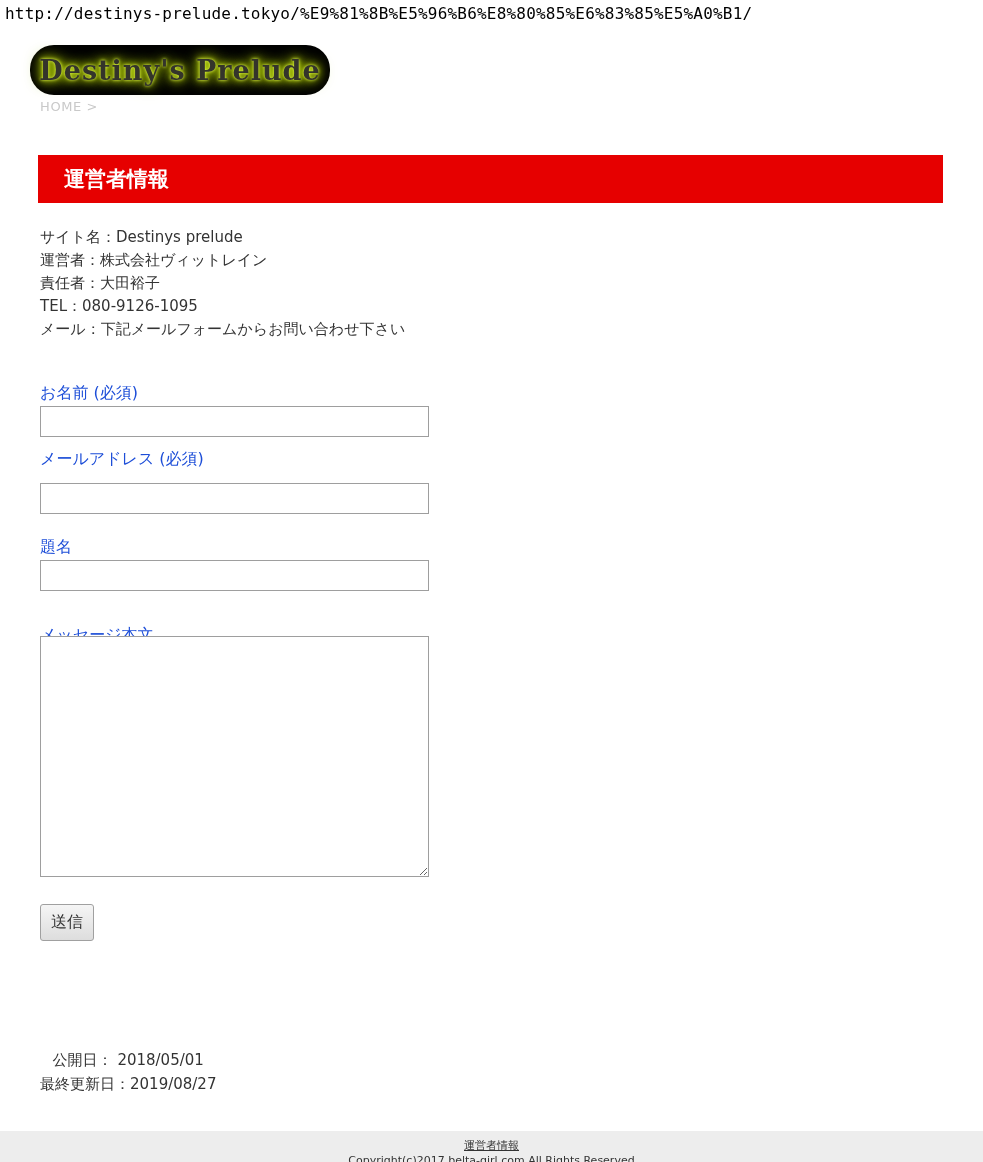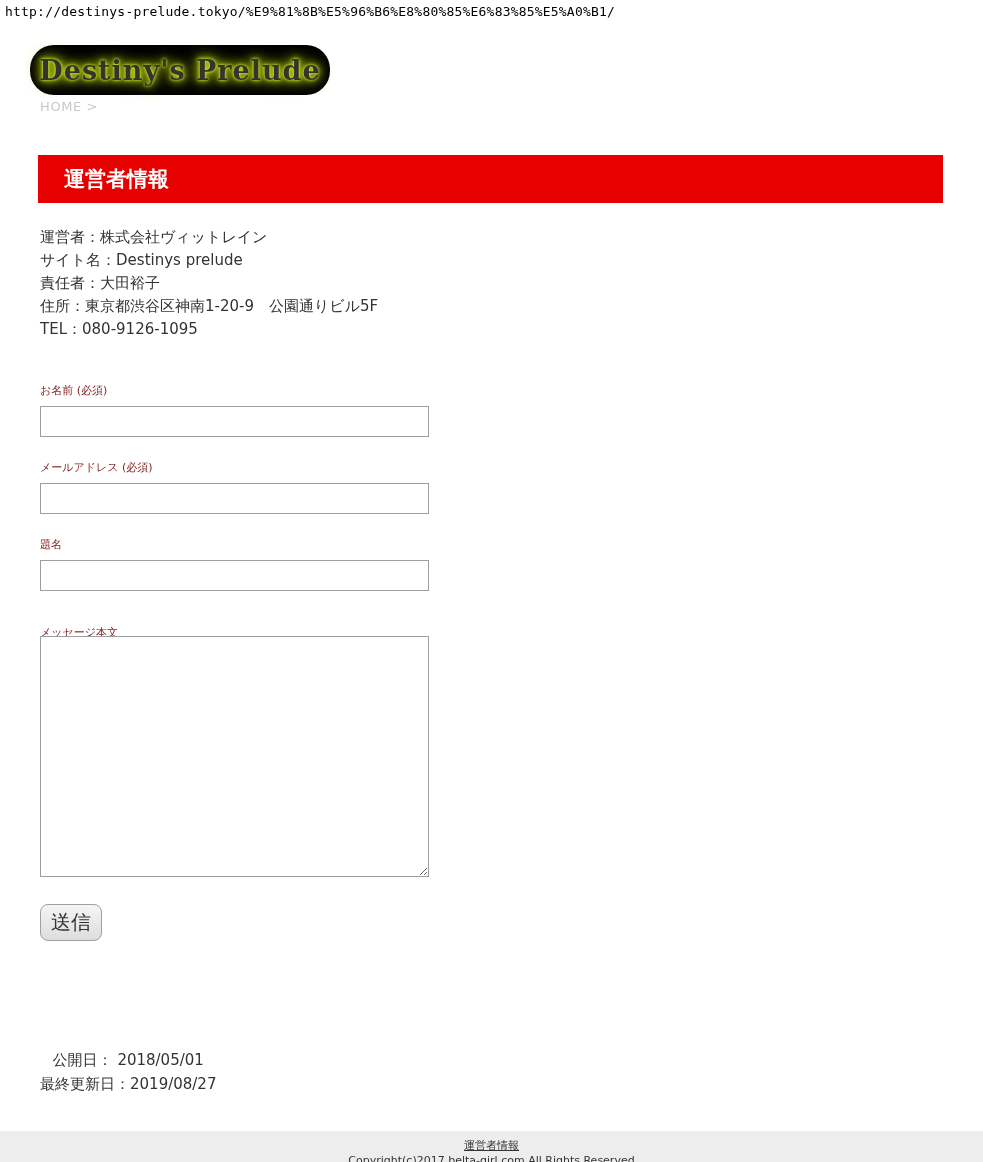--- a/index.html
+++ b/index.html
@@ -2,21 +2,21 @@
 <html><head>
 <meta charset="utf-8">
 <style>
   * { margin:0; padding:0; box-sizing:border-box; }
   html,body { width:983px; height:1162px; background:#ffffff; position:relative;
               font-family:"DejaVu Sans","Liberation Sans",sans-serif; color:#333; }
 
   .url-caption {
     position:absolute; left:5px; top:4px;
     font-family:"DejaVu Sans Mono","Liberation Mono",monospace;
-    font-size:13px; color:#000; letter-spacing:0.2px;
+    font-size:16px; color:#000; letter-spacing:0.2px;
   }
 
   .logo {
     position:absolute; left:30px; top:45px; width:300px; height:50px;
     background:#000; display:flex; align-items:center; justify-content:center;
     cursor:pointer;
     border-radius:24px;
   }
   .logo-text {
     font-family:"DejaVu Serif","Liberation Serif",serif;
@@ -34,46 +34,46 @@
   .banner {
     position:absolute; left:38px; top:155px; width:905px; height:48px;
     background:#e60000; color:#ffffff;
     font-size:21px; font-weight:bold; line-height:48px; padding-left:26px;
   }
 
   .info { position:absolute; left:40px; top:226px; font-size:15px; line-height:23px; color:#333; }
   .info p { margin:0; }
 
   .form-area { position:absolute; left:40px; top:383px; width:390px; }
-  .field-label { position:absolute; left:0; font-size:11px; color:#7f1d1d; }
+  .field-label { position:absolute; left:0; font-size:16px; color:#1d4ed8; }
   .lbl-0 { top:0px; }
-  .lbl-1 { top:77px;text-align:center; }
+  .lbl-1 { top:66px;text-align:center; }
   .lbl-2 { top:154px; }
   .lbl-3 { top:242px; }
 
   .txt-input {
     position:absolute; left:0; width:389px; height:31px;
     border:1px solid #9e9e9e; background:#fff; font-size:15px; padding:0 6px;
     font-family:"DejaVu Sans","Liberation Sans",sans-serif;
   }
   .in-0 { top:23px; }
   .in-1 { top:100px; }
   .in-2 { top:177px; }
 
   .msg-textarea {
     position:absolute; left:0; top:253px; width:389px; height:241px;
     border:1px solid #9e9e9e; background:#fff; font-size:15px; padding:4px 6px;
     font-family:"DejaVu Sans","Liberation Sans",sans-serif; resize:both;
   }
 
   .submit-btn {
     position:absolute; left:0; top:521px; min-width:45px; height:37px;
-    padding:0 10px; font-size:20px; color:#333;
+    padding:0 10px; font-size:16px; color:#333;
     background:linear-gradient(#f5f5f5,#dddddd);
-    border:1px solid #a0a0a0; border-radius:8px; cursor:pointer;
+    border:1px solid #a0a0a0; border-radius:3px; cursor:pointer;
     font-family:Liberation Mono, monospace;
   }
 
   .meta { position:absolute; left:40px; top:1049px; font-size:15px; line-height:23.5px; color:#333; }
   .meta p { margin:0;text-align:center; }
 
   .footer {
     position:absolute; left:0; top:1131px; width:983px; height:31px;
     background:#ededed; text-align:center; padding-top:3px;
   }
@@ -93,25 +93,25 @@
 </div>
 
 <div class="breadcrumb">
   <a>HOME</a>
   <span>&gt;</span>
 </div>
 
 <h1 class="banner">運営者情報</h1>
 
 <div class="info">
+  <p>サイト名：Destinys prelude</p>
   <p>運営者：株式会社ヴィットレイン</p>
-  <p>サイト名：Destinys prelude</p>
   <p>責任者：大田裕子</p>
-  <p>住所：東京都渋谷区神南1-20-9　公園通りビル5F</p>
   <p>TEL：080-9126-1095</p>
+  <p>メール：下記メールフォームからお問い合わせ下さい</p>
 </div>
 
 <form class="form-area">
   <label class="field-label lbl-0">お名前 (必須)</label>
   <input class="txt-input in-0" type="text" value="" style="">
 
   <label class="field-label lbl-1">メールアドレス (必須)</label>
   <input class="txt-input in-1" type="text" value="" style="">
 
   <label class="field-label lbl-2">題名</label>

